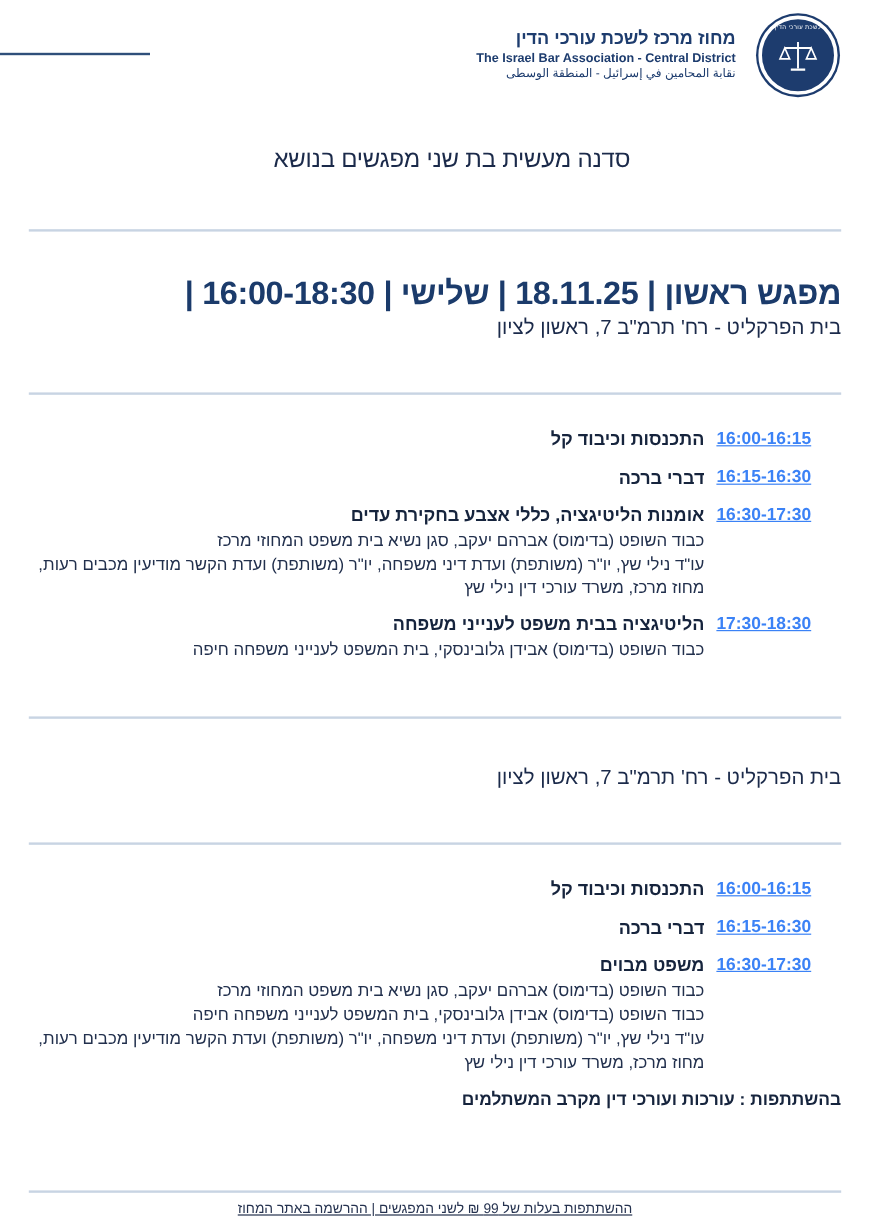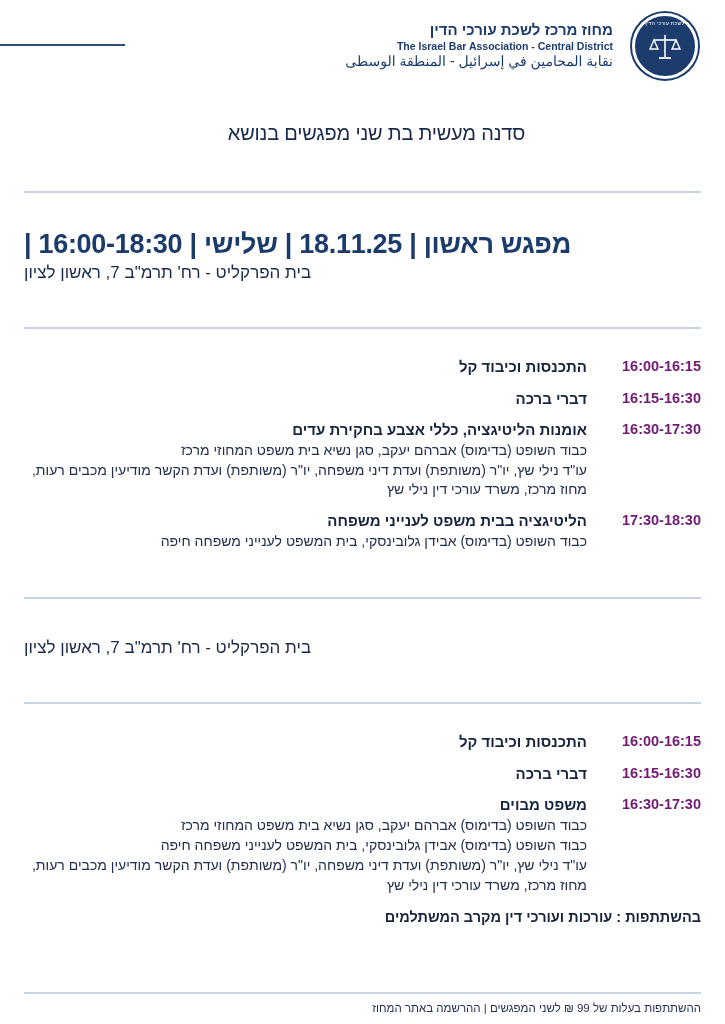--- a/index.html
+++ b/index.html
@@ -68,21 +68,21 @@
     letter-spacing: .3px;
   }
   .logo-seal svg { display: block; }
   .org-text {
     text-align: right;
     line-height: 1.25;
     padding-right: 6px;
   }
   .org-line1 { font-size: 15px; font-weight: bold; color: #1d3c6e; }
   .org-line2 { font-size: 10.5px; font-weight: bold; color: #1d3c6e; }
-  .org-line3 { font-size: 14px; color: #1d3c6e; }
+  .org-line3 { font-size: 10px; color: #1d3c6e; }
 
   
   .title-block {
     padding: 6px 30px 10px 30px;
     text-align: center;
     margin-left: 28px;
   }
   .subtitle {
     font-size: 20px;
     color: #1b2a4a;
@@ -98,21 +98,21 @@
     margin-top: -2px;
   }
 
   
   .divider {
     height: 2px;
     background: #c8d4e3;
     margin: 10px 24px 0 24px;
   }
   .session-head {
-    text-align: left;
+    text-align: right;
     padding: 12px 24px 10px 24px;
   }
   .session-title {
     font-size: 27px;
     font-weight: bold;
     color: #1b3b6b;
     letter-spacing: -0.3px;
     line-height: 1.15;
   }
   .session-place {
@@ -126,27 +126,27 @@
     padding: 4px 24px 0 24px;
   }
   .row {
     display: flex;
     flex-direction: row;
     align-items: flex-start;
     margin-bottom: 12px;
   }
   .time {
     flex: 0 0 104px;
-    text-align: right;
     font-size: 14.5px;
     font-weight: bold;
-    color: #701a75;
+    color: #3b82f6;
     padding-top: 1px;
     direction: ltr;
     unicode-bidi: embed;
+    text-decoration: underline;
   }
   .content {
     flex: 1 1 auto;
     text-align: right;
     padding-left: 4px;
     padding-right: 10px;
   }
   .item-title {
     font-size: 15px;
     font-weight: bold;
@@ -166,23 +166,24 @@
     line-height: 1.4;
     margin-top: 6px;
   }
 
   
   .footer-spacer { flex: 1 1 auto; }
   .footer {
     border-top: 2px solid #c8d4e3;
     margin: 0 24px;
     padding: 8px 0 10px 0;
-    text-align: right;
+    text-align: center;
     font-size: 11.5px;
     color: #25324f;
+    text-decoration: underline;
   }
 </style>
 </head>
 <body>
 
 <div class="page">
 
   <div class="header">
     <div class="header-rule"></div>
     <div class="logo-wrap">

